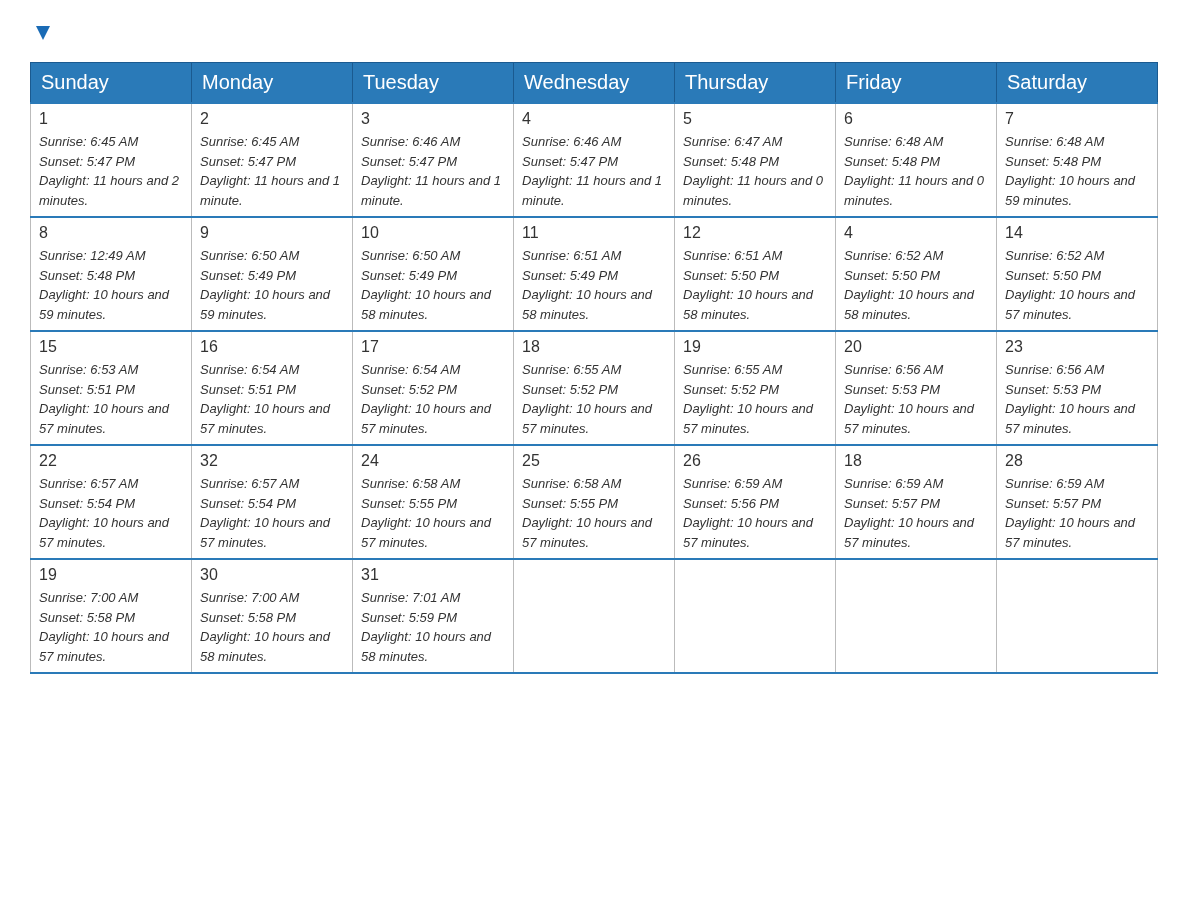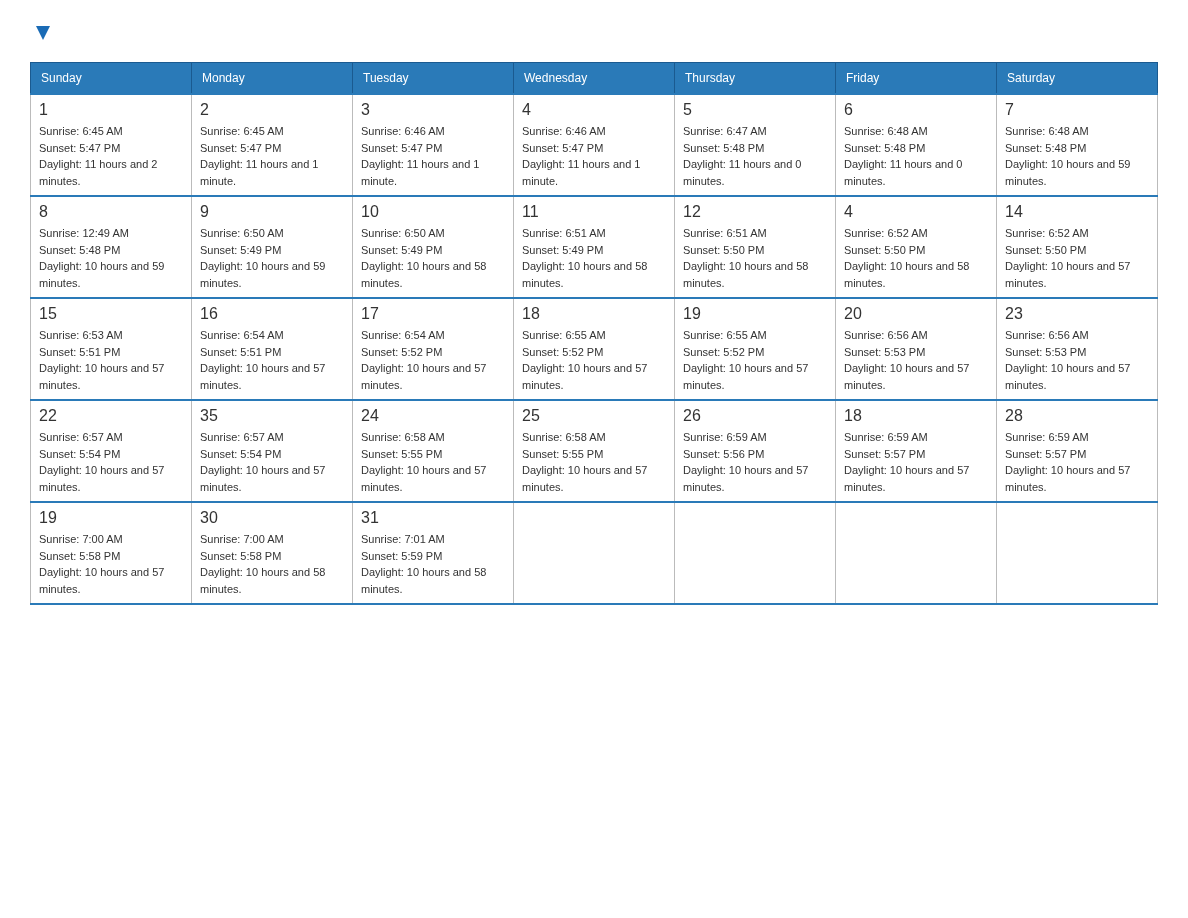--- a/index.html
+++ b/index.html
@@ -55,21 +55,21 @@
     .calendar {
       width: 100%;
       border-collapse: collapse;
       border: 1px solid #999;
     }
     .calendar th {
       background-color: #2a7ab8;
       color: #fff;
       text-align: left;
       padding: 8px 10px;
-      font-size: 12px;
+      font-size: 20px;
       font-weight: normal;
       border: 1px solid #1a5a90;
     }
     .calendar td {
       vertical-align: top;
       border: 1px solid #bbb;
       padding: 6px 8px;
       width: calc(100% / 7);
       min-height: 110px;
       font-size: 13px;
@@ -78,22 +78,23 @@
     .calendar tr {
       border-bottom: 2px solid #2a7ab8;
     }
     .day-number {
       font-size: 16px;
       font-weight: normal;
       display: block;
       margin-bottom: 4px;
     }
     .day-info {
-      font-size: 11px;
+      font-size: 13px;
       line-height: 1.5;
+      font-style: italic;
     }
     .empty-cell {
       background: #fff;
     }
   </style>
 </head>
 <body>
 
 <div class="header">
   <div class="logo">
@@ -305,21 +306,21 @@
       <tr>
         <td>
         <span class="day-number">22</span>
         <div class="day-info">
           <span>Sunrise: 6:57 AM</span><br>
           <span>Sunset: 5:54 PM</span><br>
           <span>Daylight: 10 hours and 57 minutes.</span>
         </div>
       </td>
         <td>
-        <span class="day-number">35</span>
+        <span class="day-number">32</span>
         <div class="day-info">
           <span>Sunrise: 6:57 AM</span><br>
           <span>Sunset: 5:54 PM</span><br>
           <span>Daylight: 10 hours and 57 minutes.</span>
         </div>
       </td>
         <td>
         <span class="day-number">24</span>
         <div class="day-info">
           <span>Sunrise: 6:58 AM</span><br>

